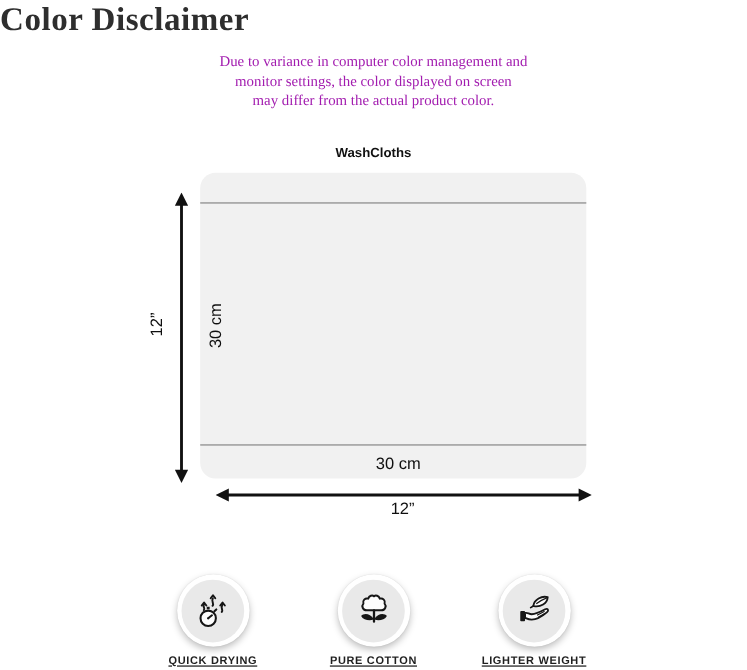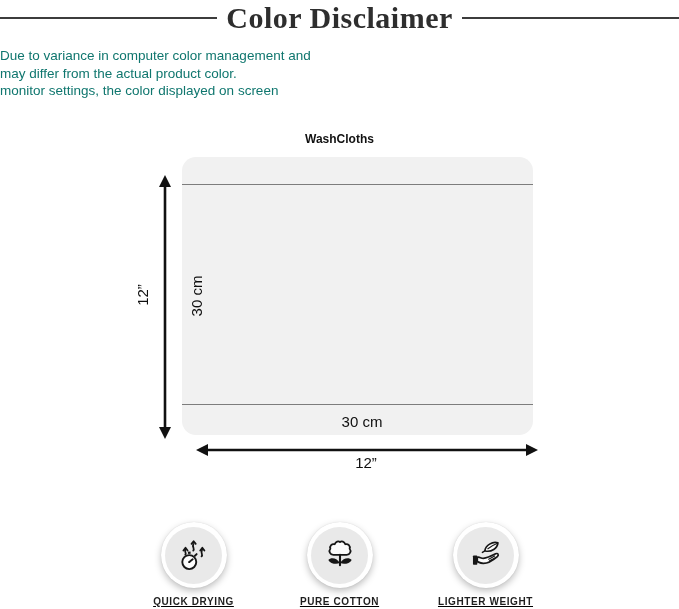--- a/index.html
+++ b/index.html
@@ -6,34 +6,34 @@
   body {
     width: 679px; height: 609px;
     background: #ffffff;
     font-family: "Liberation Sans", sans-serif;
     overflow: hidden;
   }
   .canvas { position: relative; width: 679px; height: 609px; background: #fff; }
 
   
   .header {
-    display: flex; align-items: center; column-gap: 9px;
-    height: 36px; width: 100%;
+    display: flex; align-items: flex-start; column-gap: 9px;
+    height: 36px; width: 100%; flex-direction: column;
   }
   .rule { flex: 1; height: 2px; background: #3c3c3c; }
   .title {
     margin: 0; font-family: "Liberation Serif", serif;
     font-weight: 700; font-size: 30px; line-height: 36px;
     color: #2e2e2e; letter-spacing: 0.5px; white-space: nowrap;
   }
 
   
   .disclaimer {
-    margin-top: 11px; 
-    font-size: 13.5px; line-height: 17.5px; color: #0f766e;
+    margin-top: 11px; text-align: center;
+    font-size: 13.5px; line-height: 17.5px; color: #a21caf; font-family: Liberation Serif, serif;
   }
 
   
   .product-title {
     margin: 30px 0 0 0; text-align: center;
     font-size: 12px; line-height: 18px; font-weight: 700; color: #111;
   }
 
   
   .diagram { position: absolute; left: 0; top: 150px; width: 679px; height: 330px; }
@@ -82,22 +82,22 @@
 <div class="canvas">
 
   <div class="header">
     <div class="rule"></div>
     <h1 class="title">Color Disclaimer</h1>
     <div class="rule"></div>
   </div>
 
   <div class="disclaimer">
     <div>Due to variance in computer color management and</div>
+    <div>monitor settings, the color displayed on screen</div>
     <div>may differ from the actual product color.</div>
-    <div>monitor settings, the color displayed on screen</div>
   </div>
 
   <h2 class="product-title">WashCloths</h2>
 
   <div class="diagram">
     <div class="cloth"></div>
     <div class="hem hem-top"></div>
     <div class="hem hem-bottom"></div>
 
     <svg class="arrow-v" width="16" height="264" viewBox="0 0 16 264">

